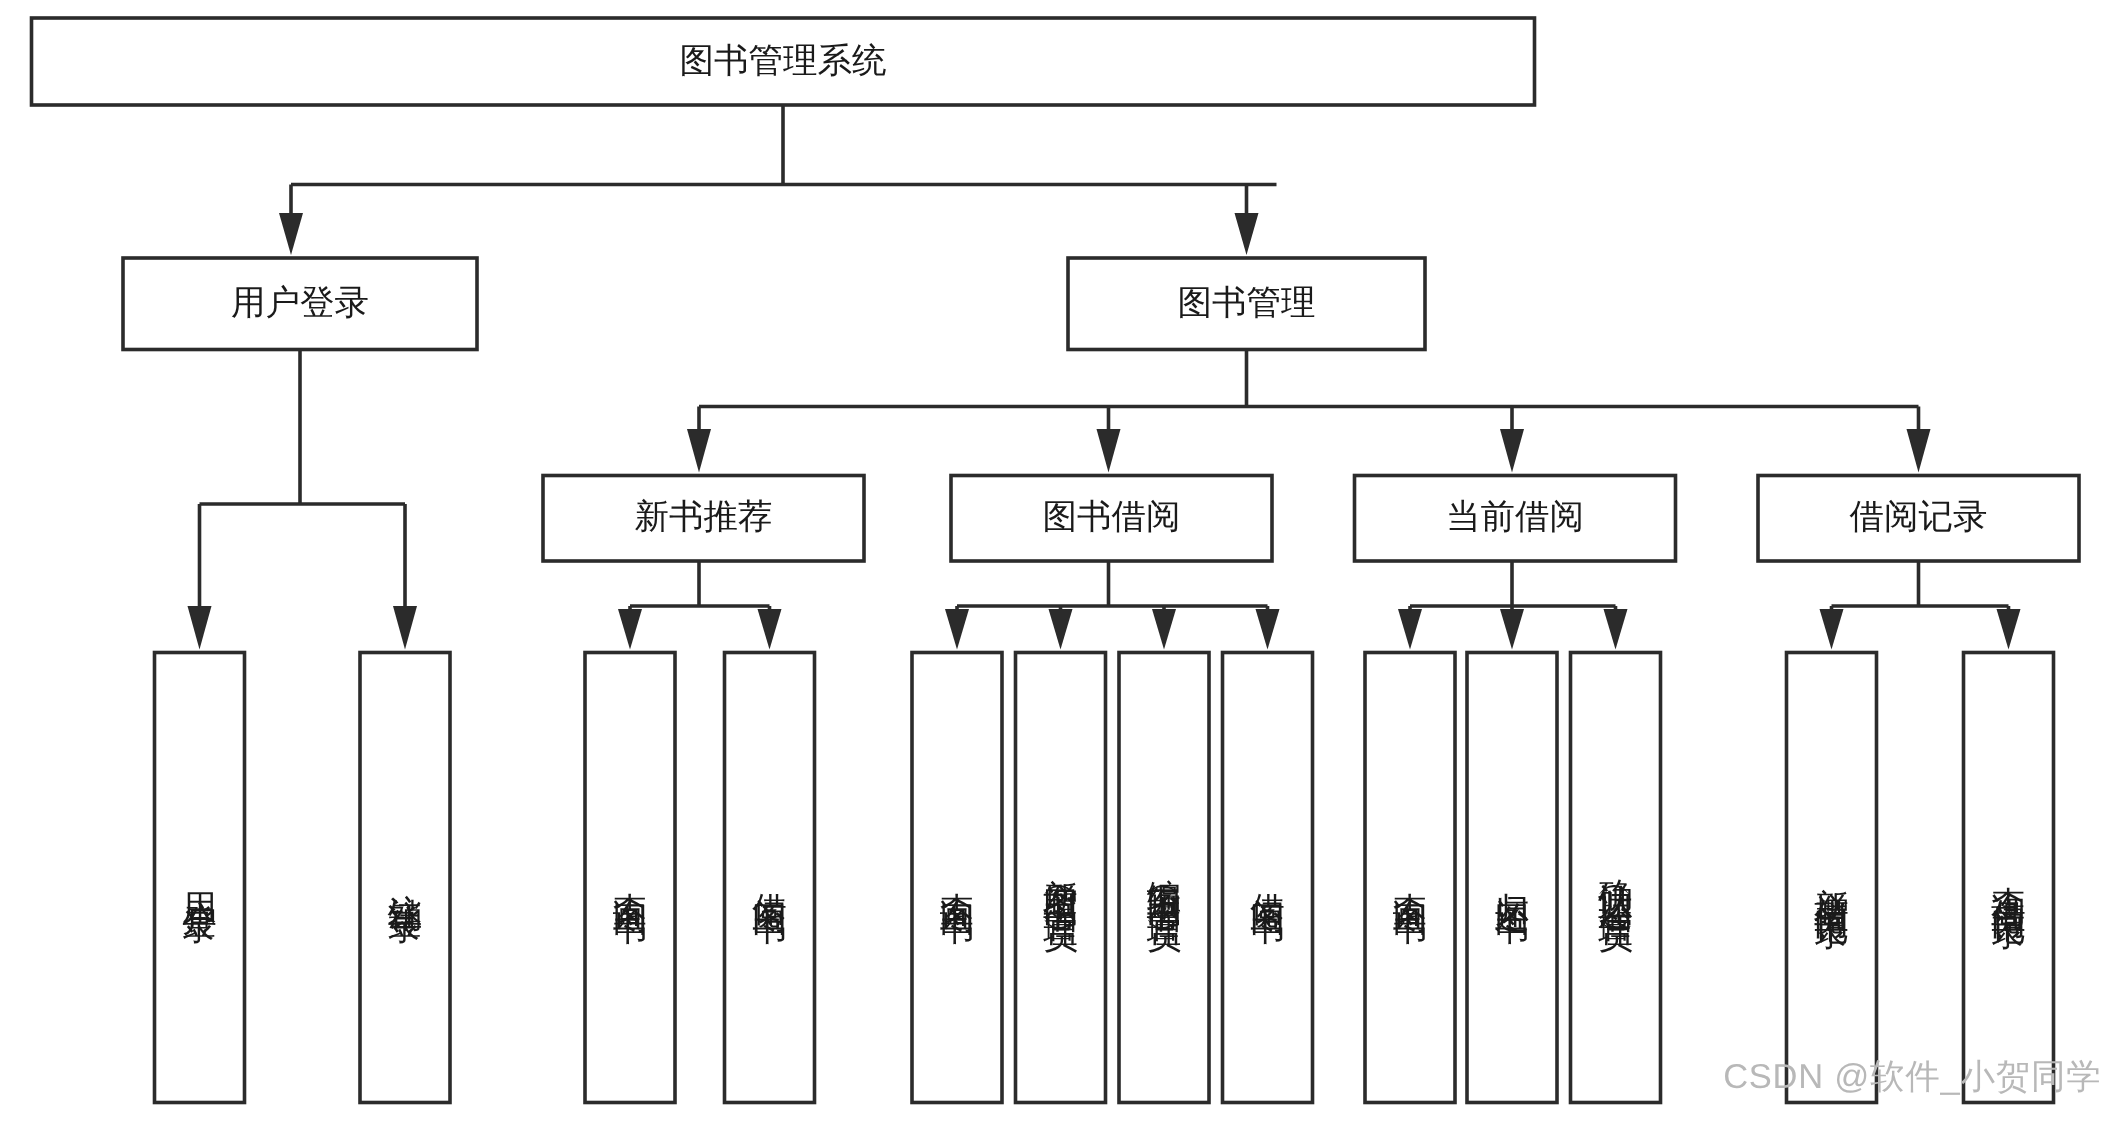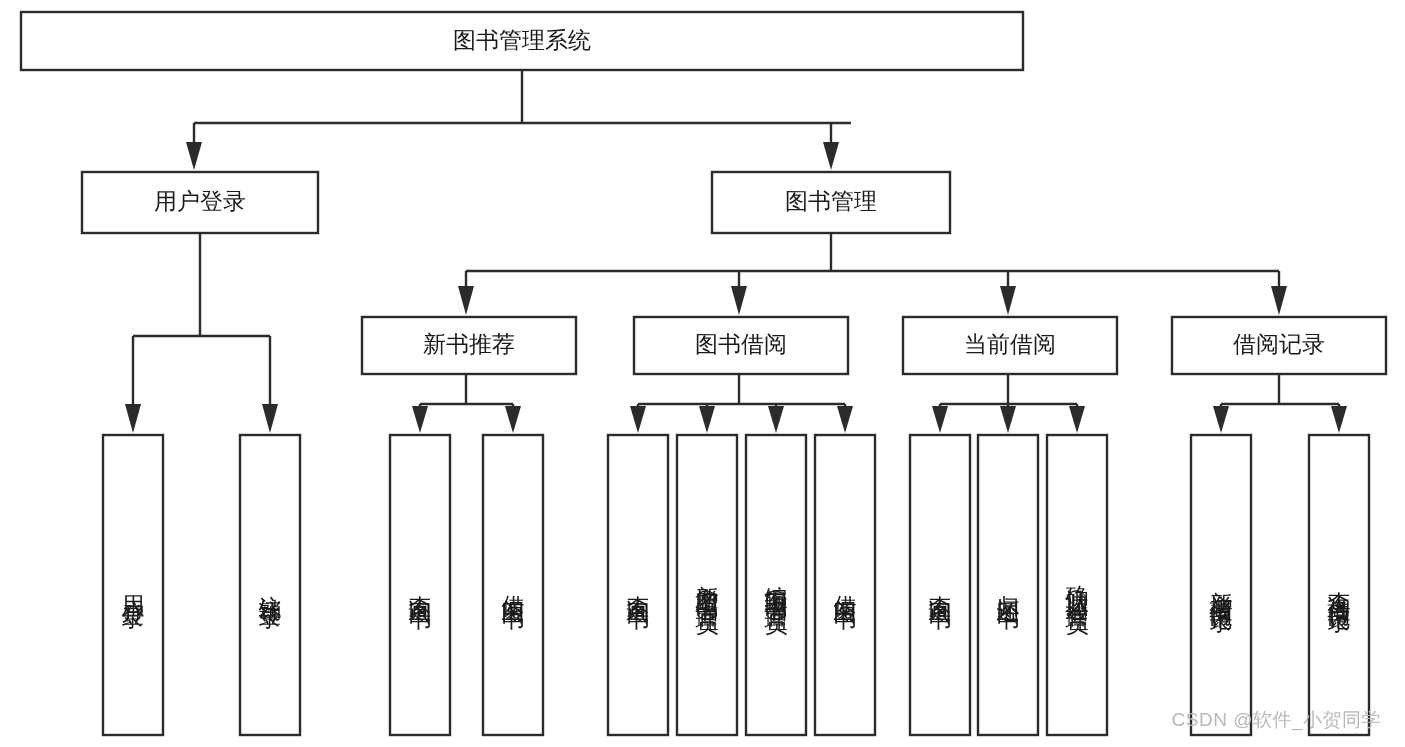--- a/index.html
+++ b/index.html
@@ -60,24 +60,24 @@
     text-orientation: upright;
     font-family: "Liberation Sans", "DejaVu Sans", sans-serif;
     font-size: 23px;
     line-height: 1;
     letter-spacing: 4px;
     color: #1a1a1a;
     white-space: nowrap;
   }
   .watermark {
     position: absolute;
-    right: 24px;
+    right: 4px;
     bottom: 4px;
     font-family: "Liberation Sans", "DejaVu Sans", sans-serif;
-    font-size: 19px;
+    font-size: 23px;
     color: #b8b8b8;
     letter-spacing: 0.5px;
     white-space: nowrap;
   }
 </style>
 </head>
 <body>
 
 <div id="diagram-root">
 

